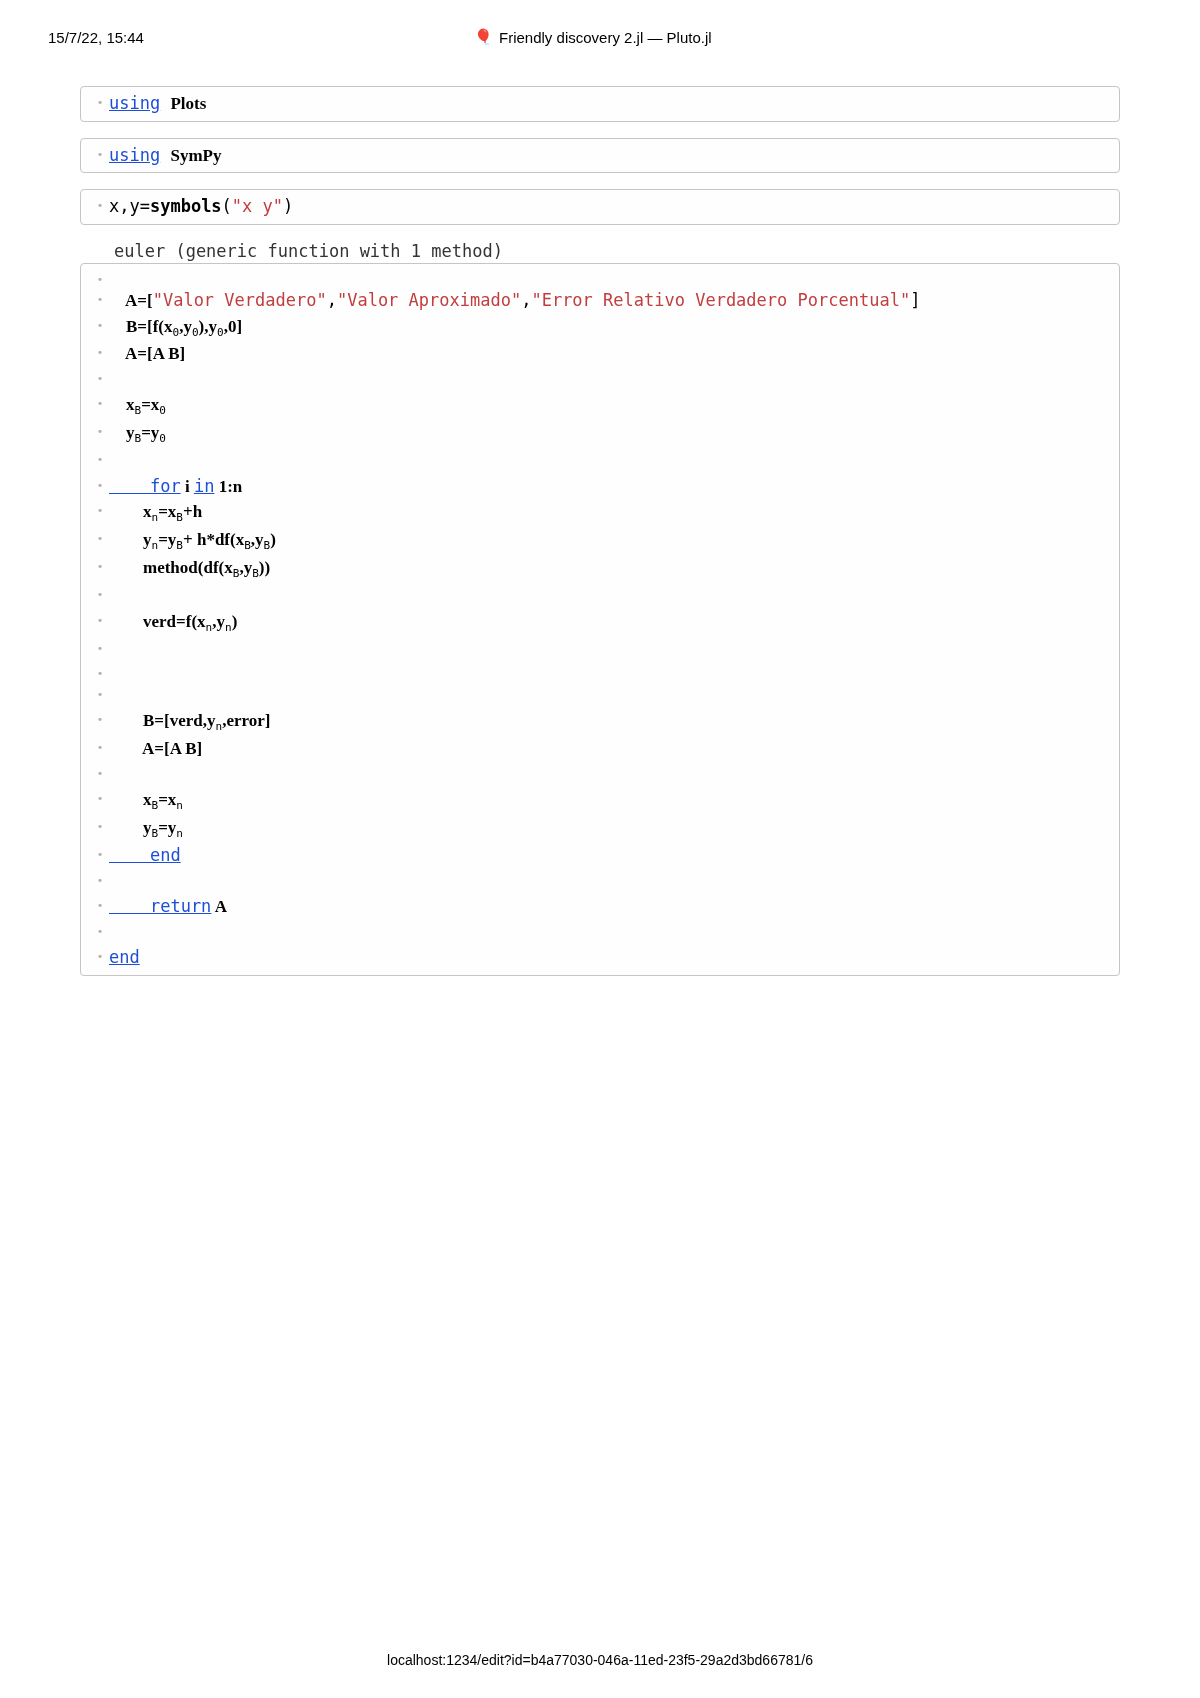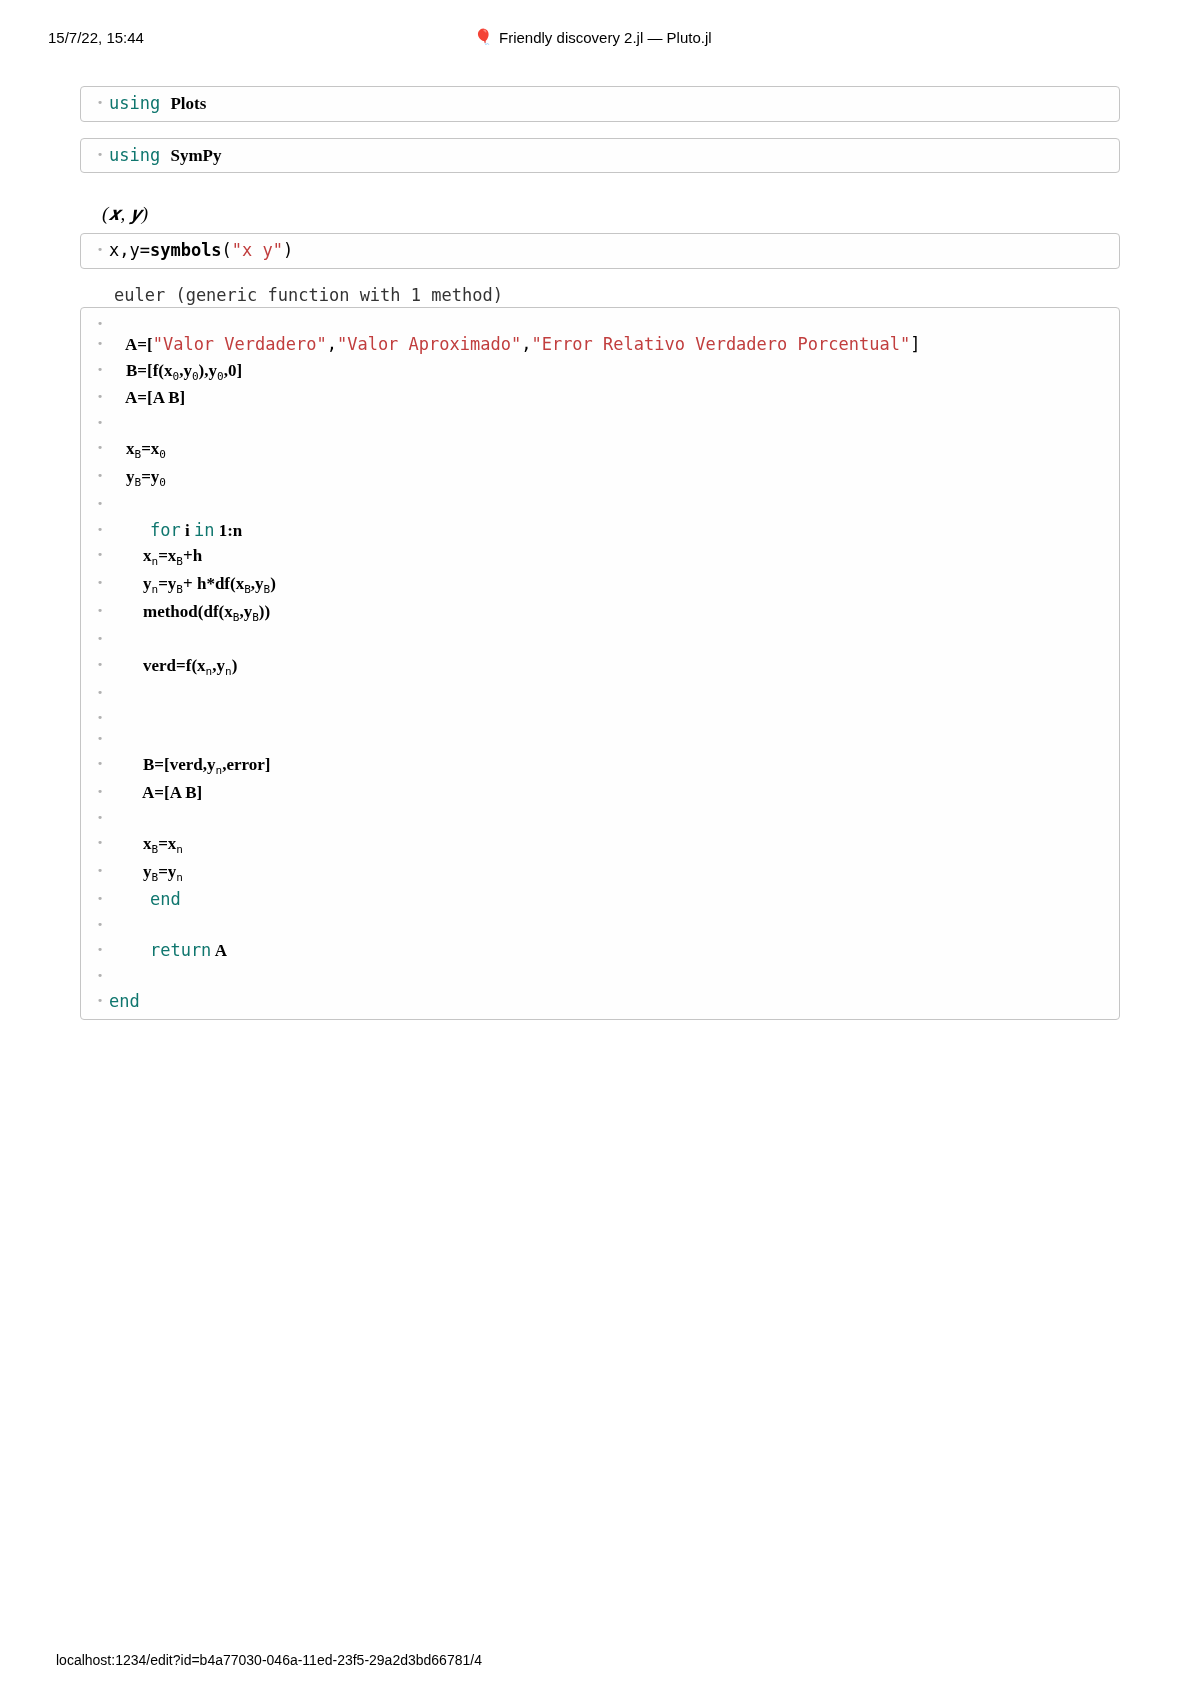--- a/index.html
+++ b/index.html
@@ -45,45 +45,45 @@
     white-space: pre;
   }
   .bullet {
     color: #b0b0b0;
     font-size: 11px;
     width: 18px;
     text-align: center;
     padding-top: 4px;
     flex-shrink: 0;
   }
-  .kw { color: #0f766e; }
+  .kw { color: #1d4ed8; text-decoration: underline; }
   .fn { color: #000; font-weight: bold; font-family: Liberation Serif, serif; }
   .str { color: #c13e3e; }
   .fnname { font-weight: bold; color: #000; }
   .output-math {
     font-family: serif;
     font-style: italic;
     padding: 14px 0 8px 22px;
     font-size: 19px;
   }
   .euler-output {
     font-family: "Menlo", "Consolas", monospace;
     font-size: 17px;
     padding: 0 0 2px 4px;
     color: #333;
     margin-left: 30px;
   }
   sub { font-size: 0.65em; vertical-align: sub; }
   .footer {
     position: absolute;
     bottom: 30px;
-    left: 56px;
+    left: 48px;
     right: 48px;
     display: flex;
-    justify-content: flex-start;
+    justify-content: center;
     font-size: 14px;
     color: #000;
   }
 </style>
 </head>
 <body>
 
 <div class="page-header">
   <span>15/7/22, 15:44</span>
   <span class="page-title">
@@ -106,21 +106,20 @@
 
   <div class="cell">
     <div class="cell-inner">
       <div class="code-line">
         <span class="bullet">•</span>
         <span><span class="kw">using</span> <span class="fn">SymPy</span></span>
       </div>
     </div>
   </div>
 
-  <div class="output-math">(𝒙, 𝒚)</div>
 
   <div class="cell">
     <div class="cell-inner">
       <div class="code-line">
         <span class="bullet">•</span>
         <span><span>x,y=</span><span class="fnname">symbols</span><span>(</span><span class="str">"x y"</span><span>)</span></span>
       </div>
     </div>
   </div>
 
@@ -183,14 +182,14 @@
 
       <div class="code-line"><span class="bullet">•</span><span class="kw">end</span></div>
 
     </div>
   </div>
 
 </div>
 
 <div class="footer">
   <span>localhost:1234/edit?id=b4a77030-046a-11ed-23f5-29a2d3bd6678</span>
-  <span>1/4</span>
+  <span>1/6</span>
 </div>
 
 </body></html>

